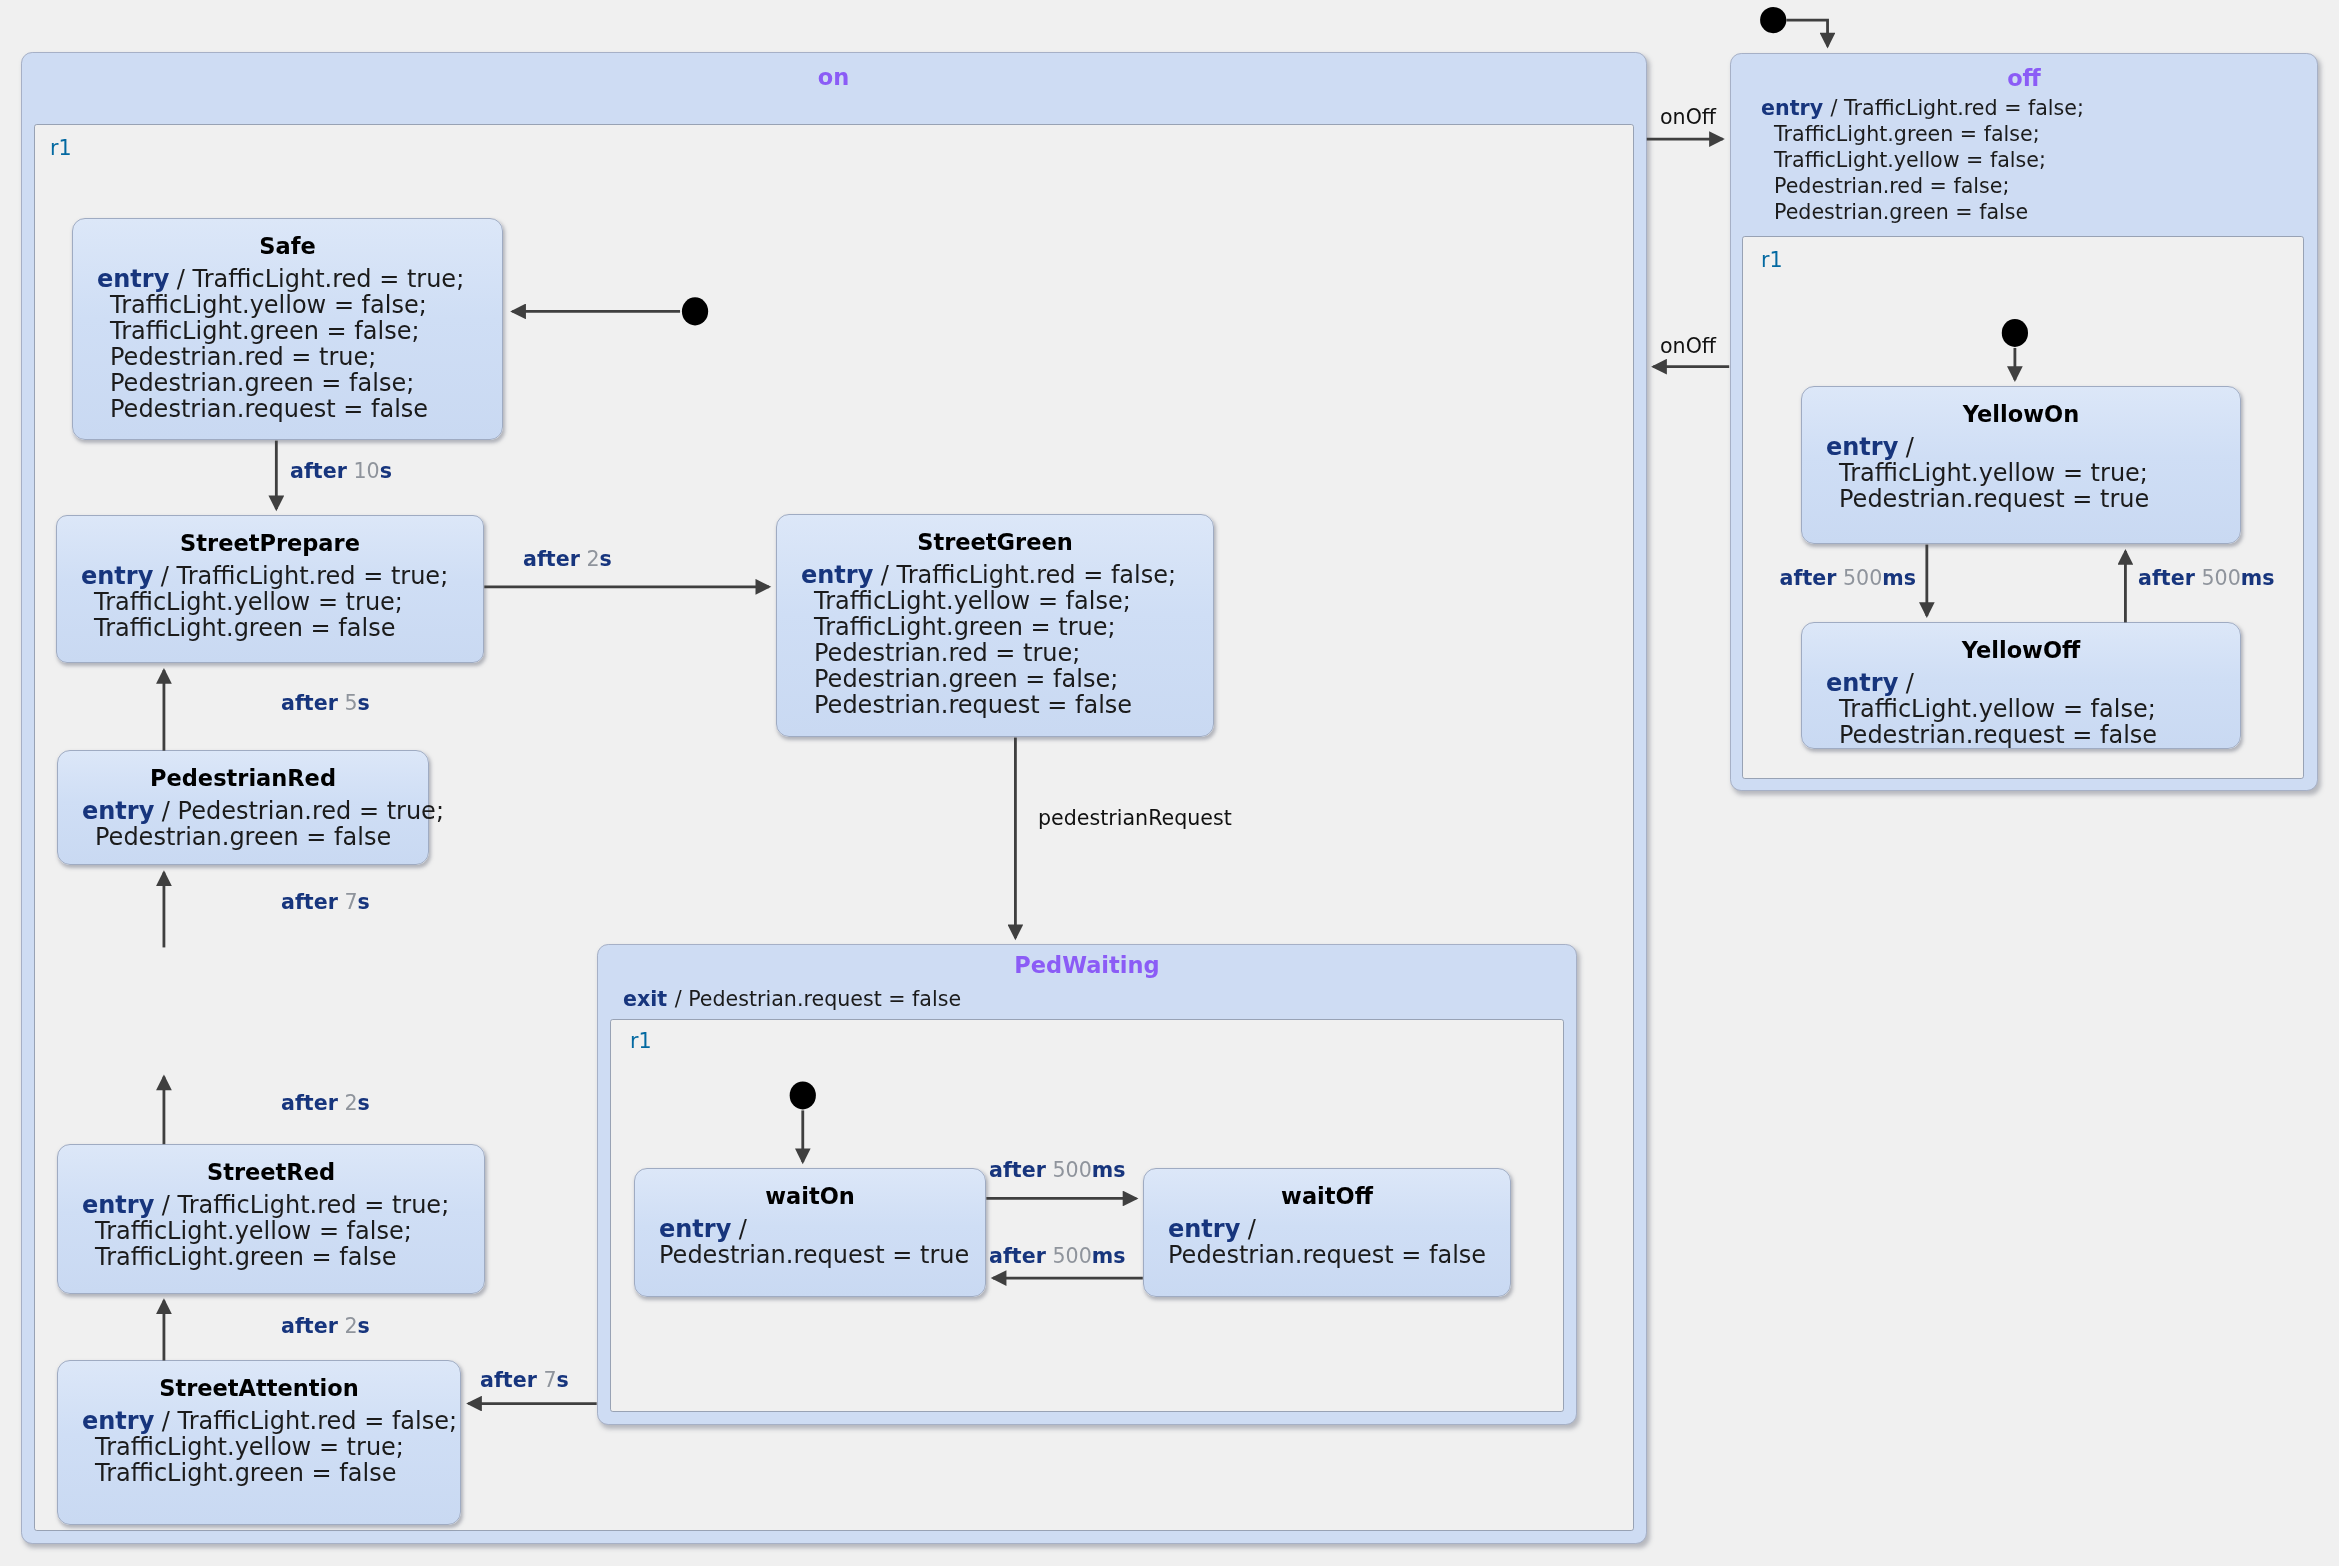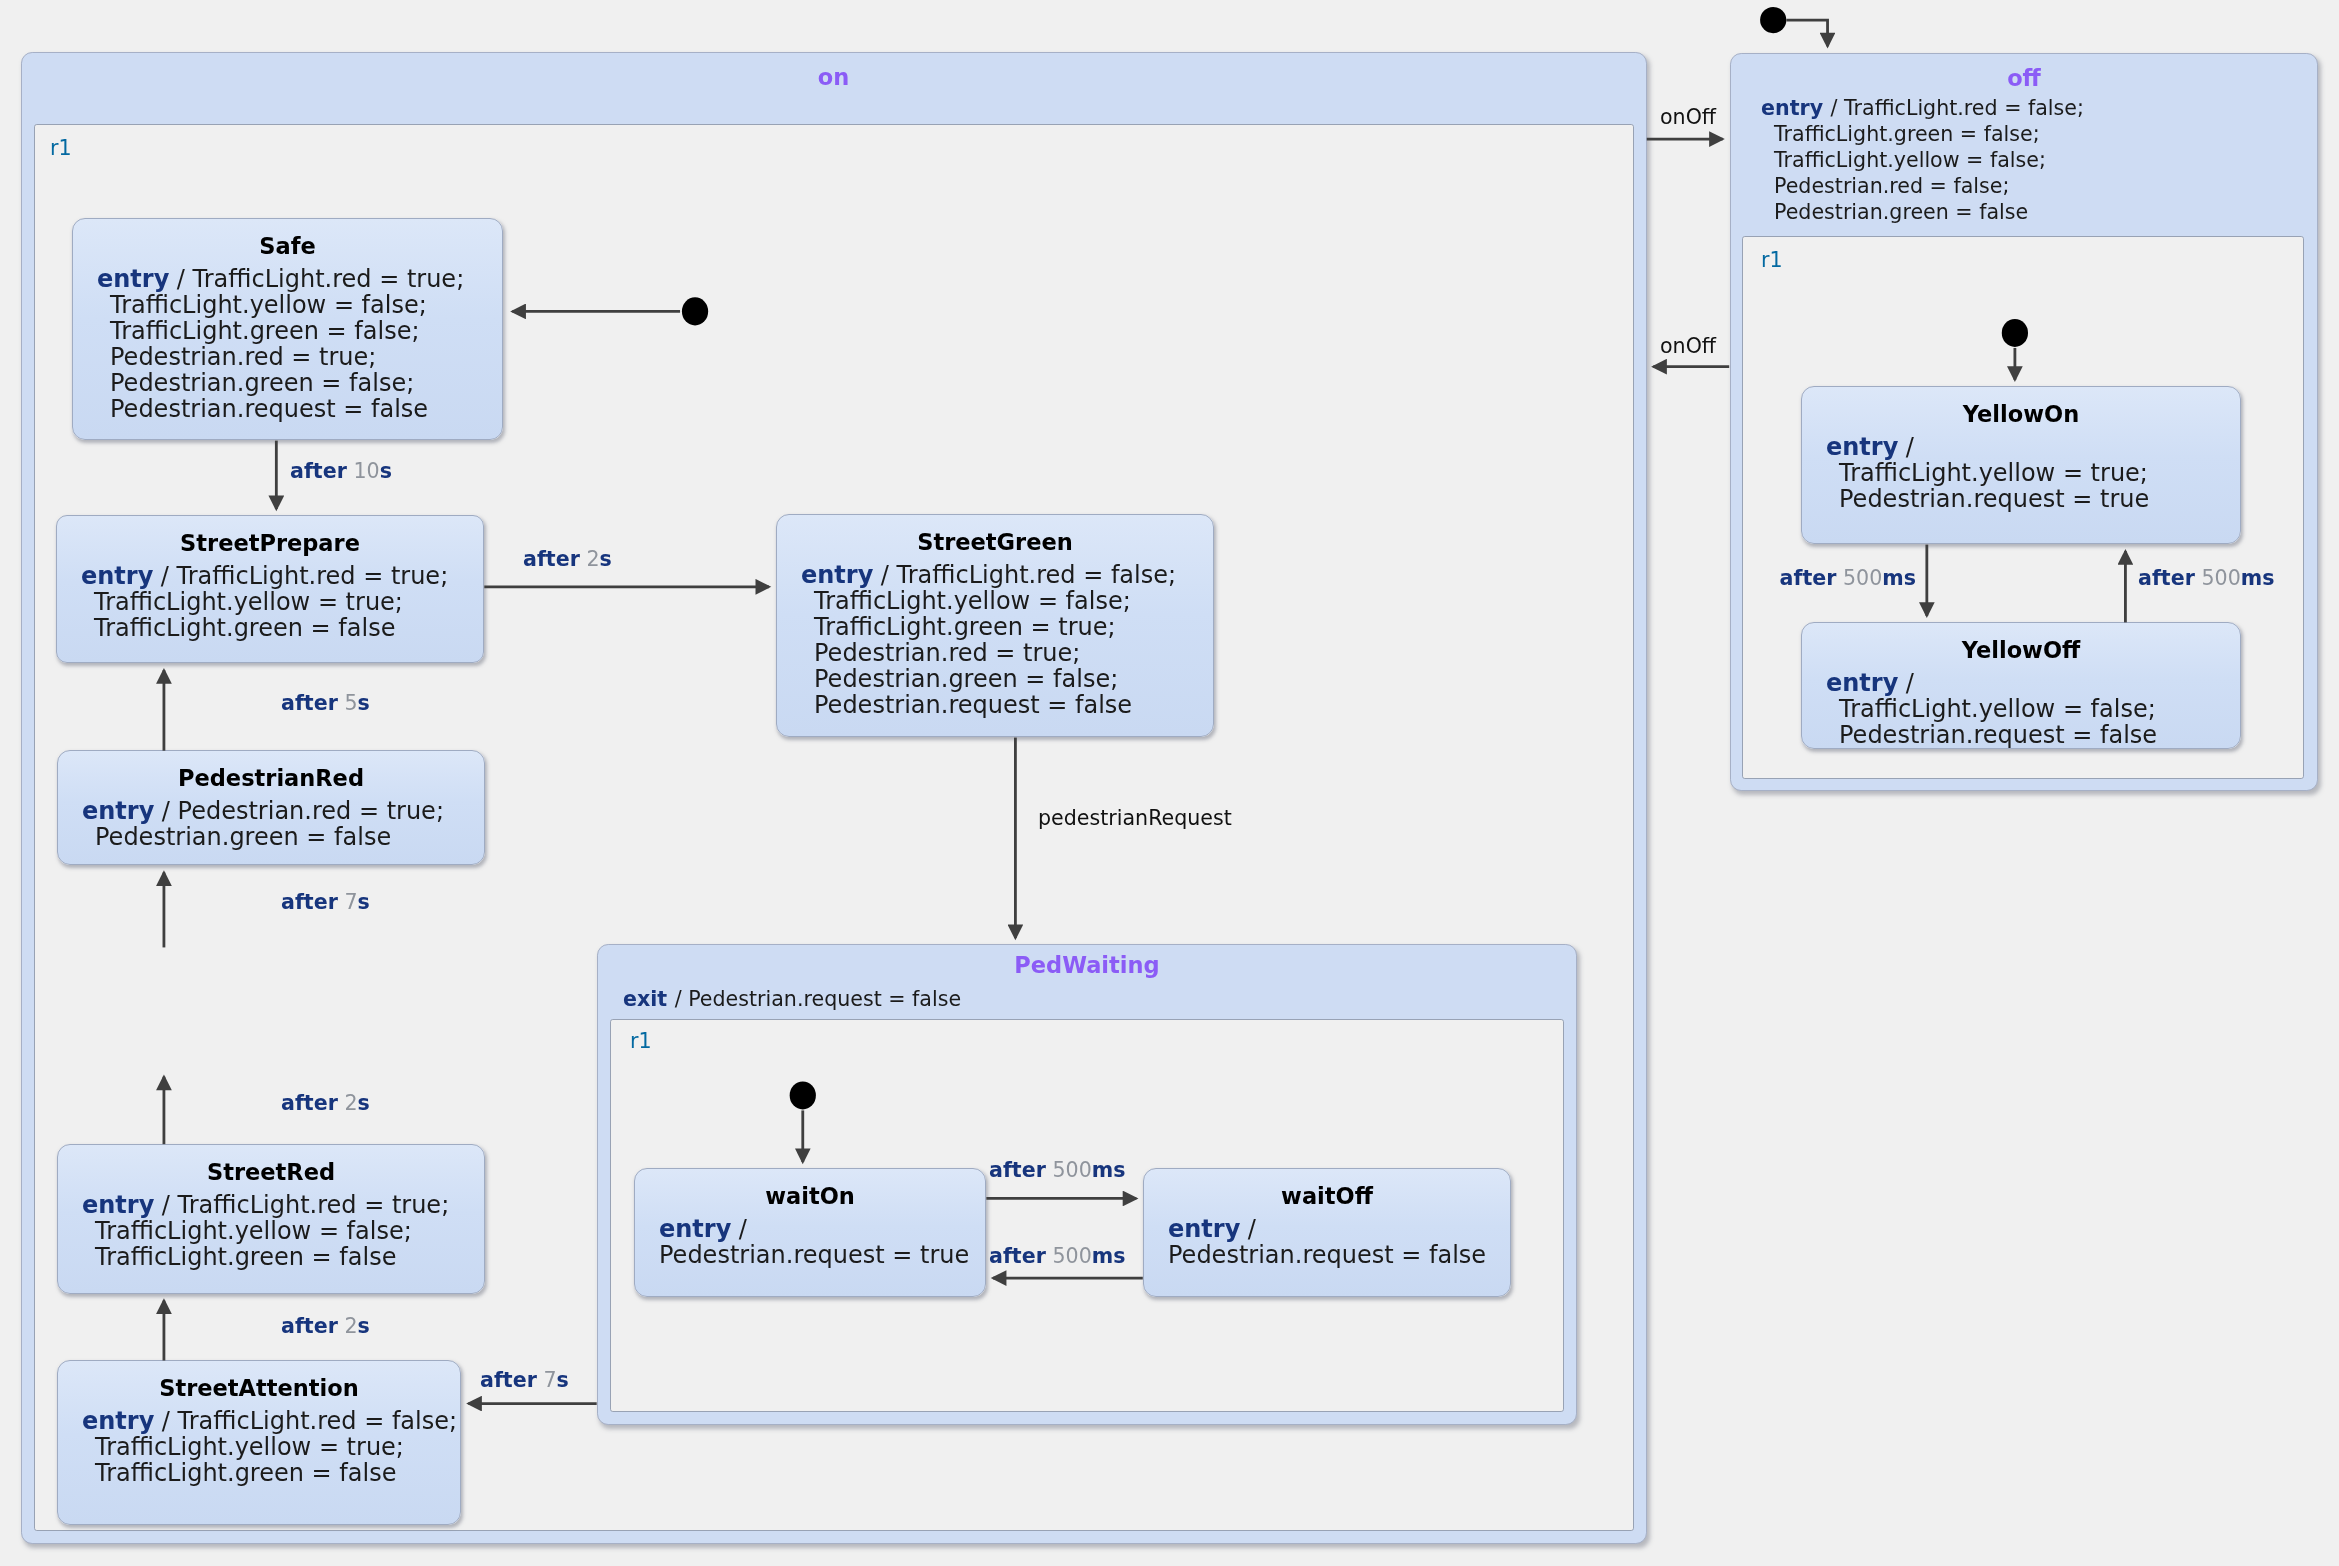--- a/index.html
+++ b/index.html
@@ -96,21 +96,21 @@
     <div class="body">
       <div class="ln"><span class="kw">entry</span><span class="head">/ TrafficLight.red = false;</span></div>
       <div class="ln cont"><span>TrafficLight.yellow = false;</span></div>
       <div class="ln cont"><span>TrafficLight.green = true;</span></div>
       <div class="ln cont"><span>Pedestrian.red = true;</span></div>
       <div class="ln cont"><span>Pedestrian.green = false;</span></div>
       <div class="ln cont"><span>Pedestrian.request = false</span></div>
     </div>
   </div>
 
-  <div class="state" style="left:57px;top:750px;width:428px;height:115px;">
+  <div class="state" style="left:57px;top:750px;width:372px;height:115px;">
     <div class="title">PedestrianRed</div>
     <div class="body">
       <div class="ln"><span class="kw">entry</span><span class="head">/ Pedestrian.red = true;</span></div>
       <div class="ln cont"><span>Pedestrian.green = false</span></div>
     </div>
   </div>
 
 
   <div class="state" style="left:57px;top:1144px;width:428px;height:150px;">
     <div class="title">StreetRed</div>

